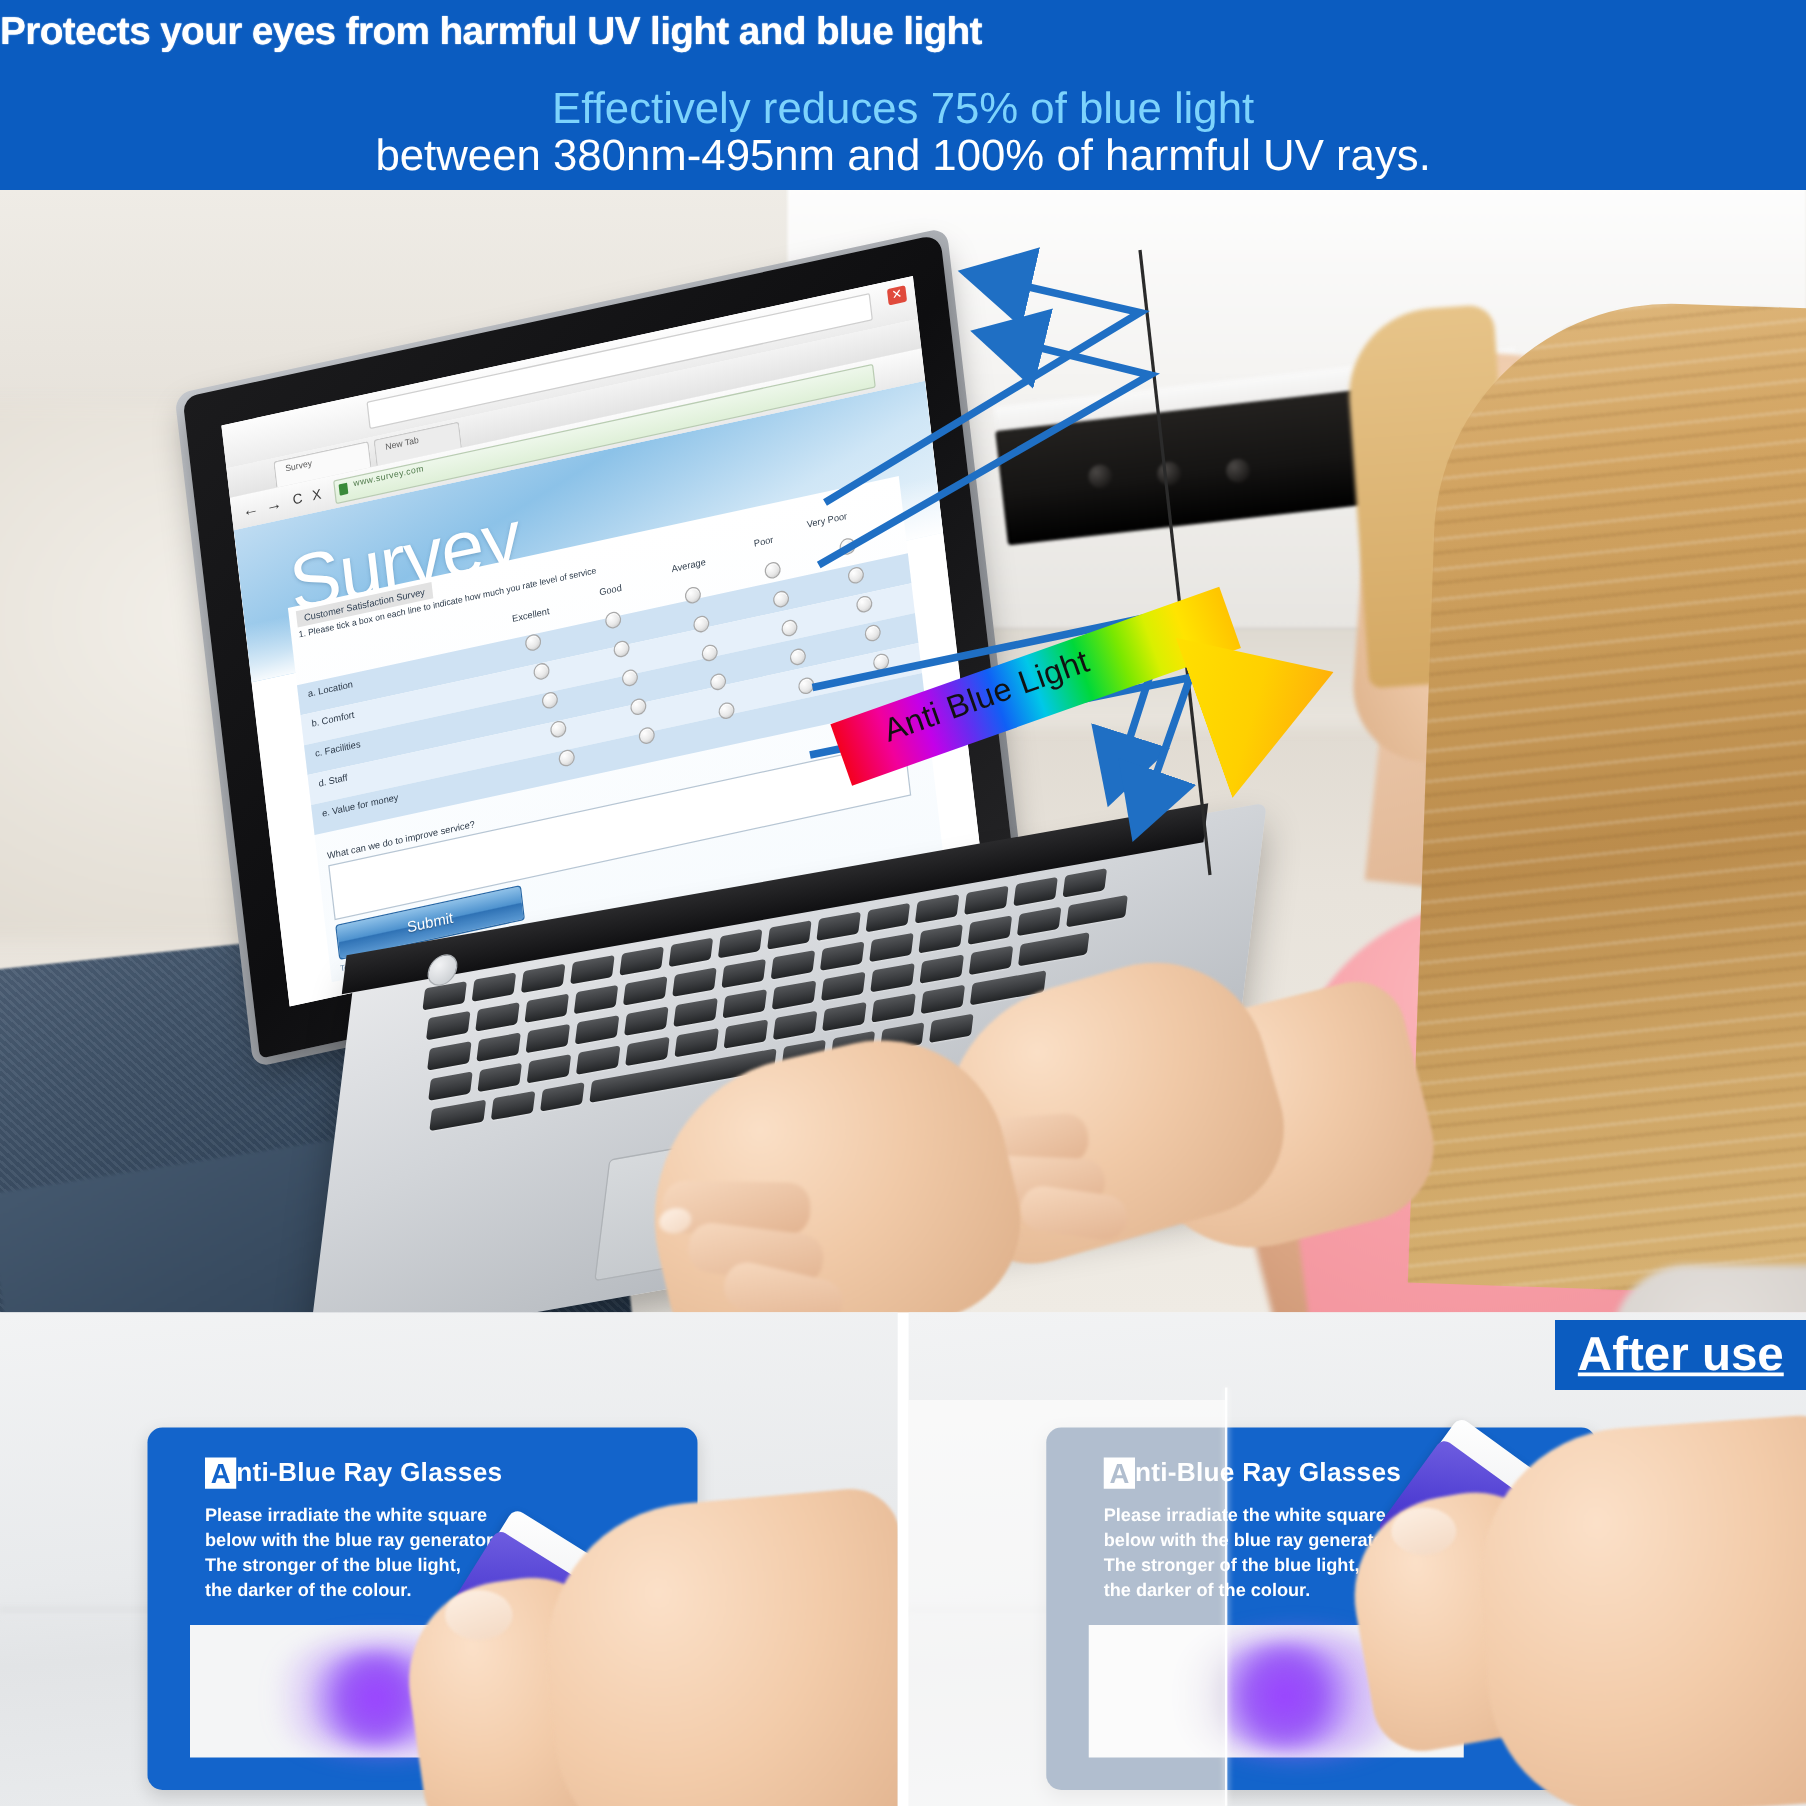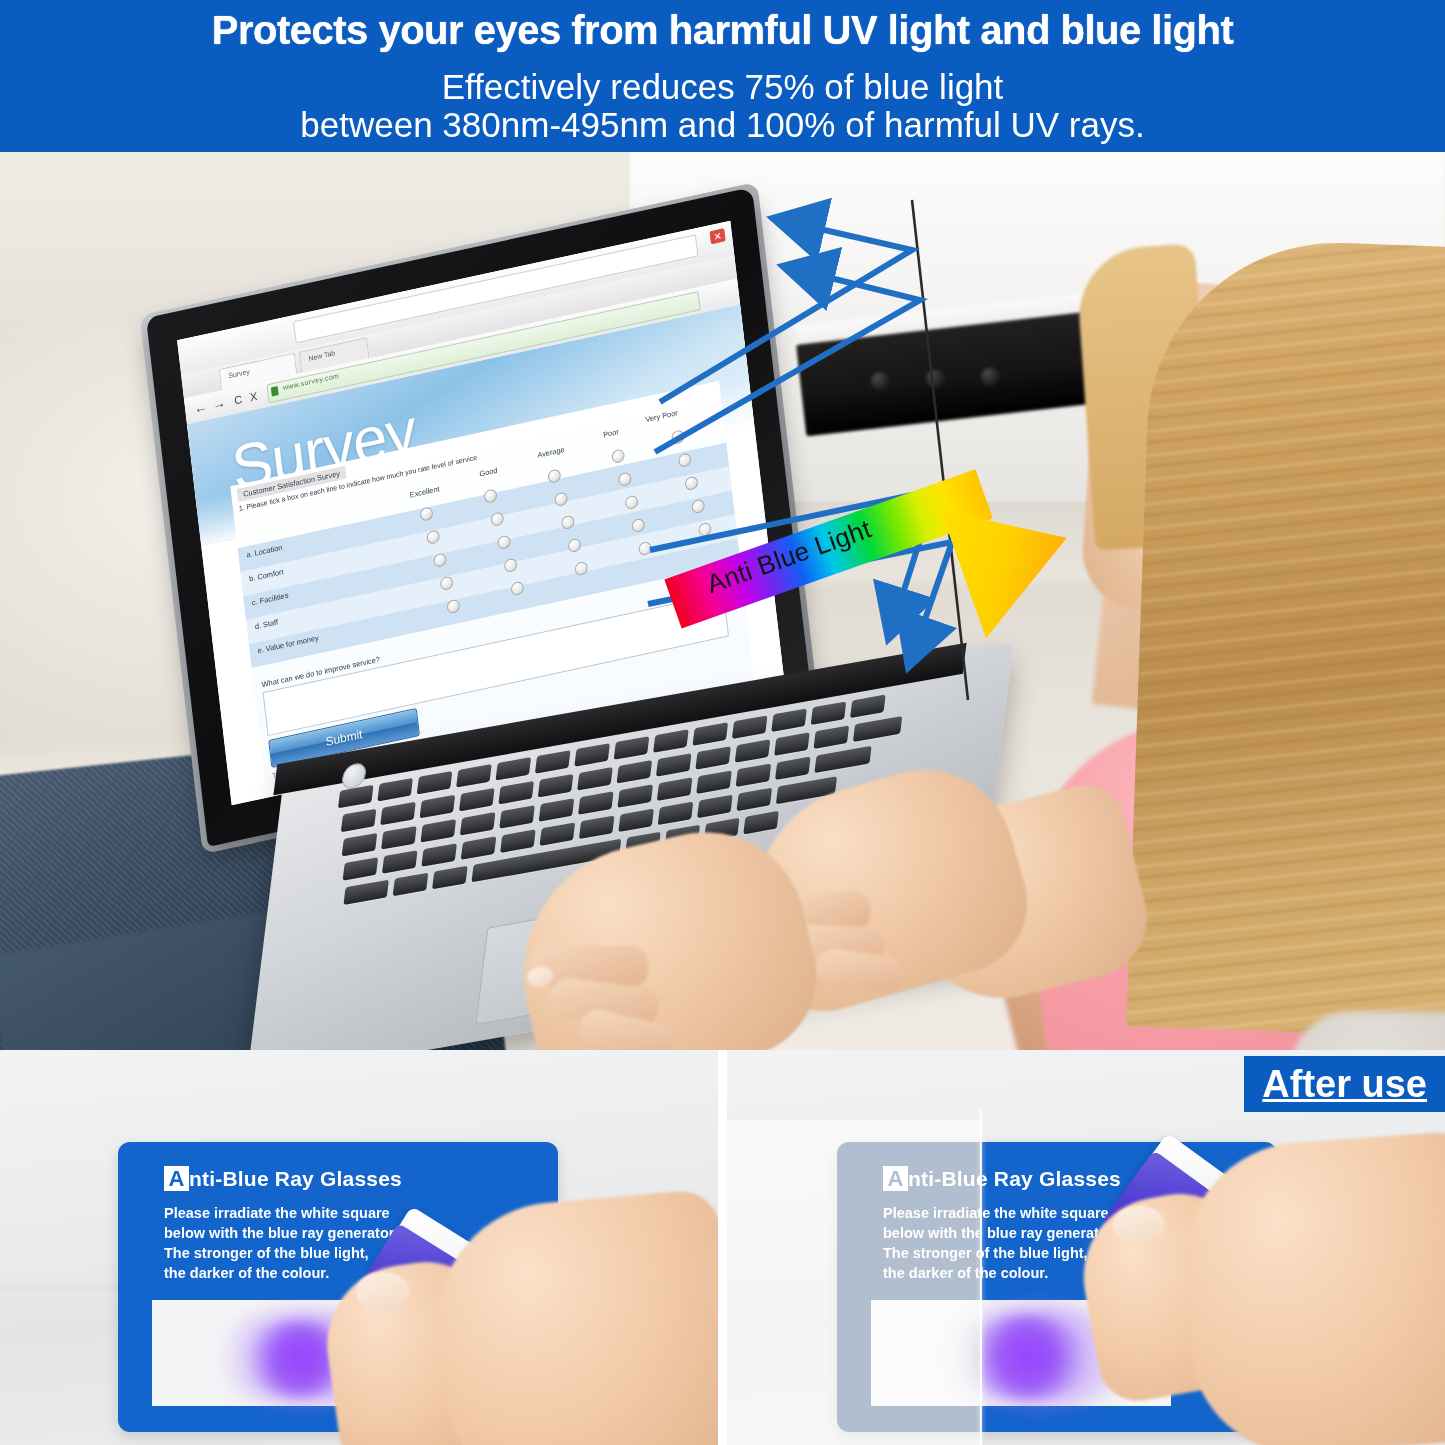--- a/index.html
+++ b/index.html
@@ -9,28 +9,28 @@
   #poster{
     position:relative;width:1445px;height:1445px;overflow:hidden;background:#ffffff;
   }
 
   
   #header{
     position:absolute;left:0;top:0;width:1445px;height:152px;
     background:#0b5cc0;overflow:hidden;
   }
   #header .h1{
-    position:absolute;left:0;top:8px;width:1445px;text-align:center;
-    color:#ffffff;font-size:40px;font-weight:bold;letter-spacing:-0.5px;
+    position:absolute;left:0;top:8px;width:1445px;
+    color:#ffffff;font-size:31px;font-weight:bold;letter-spacing:-0.5px;
     font-family:"Liberation Sans",sans-serif;
     text-shadow:0 0 1px #fff;line-height:1.1;
   }
   #header .h2{
     position:absolute;left:0;top:66px;width:1445px;text-align:center;
-    color:#ffffff;font-size:35px;font-weight:normal;line-height:1.22;
+    color:#7dd3fc;font-size:35px;font-weight:normal;line-height:1.22;
     font-family:"Liberation Sans",sans-serif;
   }
   #header .h3{
     position:absolute;left:0;top:104px;width:1445px;text-align:center;
     color:#ffffff;font-size:35px;font-weight:normal;line-height:1.22;
     font-family:"Liberation Sans",sans-serif;
   }
 
   
   #hero{

